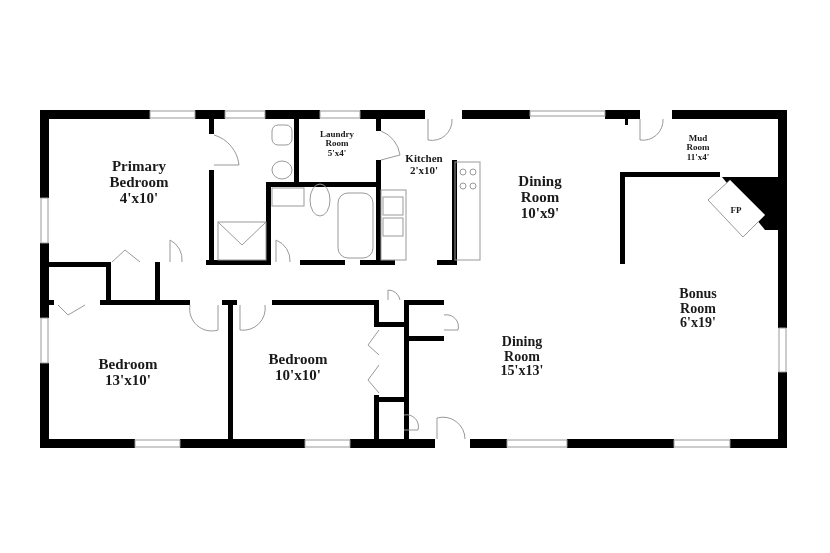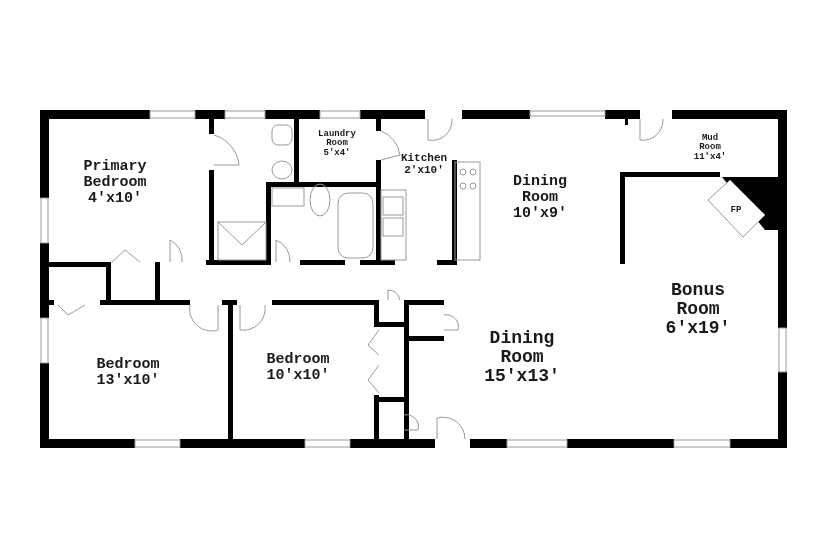--- a/index.html
+++ b/index.html
@@ -1,20 +1,20 @@
 <!DOCTYPE html>
 <html><head>
 <meta charset="utf-8">
 <style>
   html, body { margin:0; padding:0; background:#ffffff; }
   body { width:830px; height:553px; position:relative; overflow:hidden; font-family:"DejaVu Serif", serif; }
   svg { position:absolute; left:0; top:0; }
-  .label { position:absolute; text-align:center; font-weight:bold; color:#1a1a1a; line-height:1.05; font-family:Liberation Mono, monospace; transform:translate(-50%,-50%); white-space:nowrap; }
+  .label { position:absolute; text-align:center; font-weight:bold; color:#1a1a1a; line-height:1.05; font-family:Liberation Serif, serif; transform:translate(-50%,-50%); white-space:nowrap; }
   .lg { font-size:15px; }
-  .md { font-size:18px; }
+  .md { font-size:14px; }
   .sm { font-size:11px; }
   .xs { font-size:9px; }
 </style>
 </head>
 <body>
 
 <svg width="830" height="553" viewBox="0 0 830 553">
   <g fill="#000">
 
     <rect x="40" y="110" width="110" height="9"></rect>
@@ -124,21 +124,21 @@
     <rect x="455" y="162" width="25" height="98"></rect>
     <circle cx="463" cy="172" r="3"></circle>
       <circle cx="473" cy="172" r="3"></circle>
     <circle cx="463" cy="186" r="3"></circle>
       <circle cx="473" cy="186" r="3"></circle>
 
     <polygon points="708,200 730,180 765,215 743,237" fill="#fff"></polygon>
   </g>
 </svg>
 
-<div class="label lg" style="left:115px;top:183px;">
+<div class="label lg" style="left:139px;top:183px;">
   <div>Primary</div>
   <div>Bedroom</div>
   <div>4'x10'</div>
 </div>
 
 <div class="label xs" style="left:337px;top:144px;">
   <div>Laundry</div>
   <div>Room</div>
   <div>5'x4'</div>
 </div>
@@ -147,21 +147,21 @@
   <div>Kitchen</div>
   <div>2'x10'</div>
 </div>
 
 <div class="label lg" style="left:540px;top:198px;">
   <div>Dining</div>
   <div>Room</div>
   <div>10'x9'</div>
 </div>
 
-<div class="label xs" style="left:698px;top:148px;margin-left:12px;">
+<div class="label xs" style="left:698px;top:148px;">
   <div>Mud</div>
   <div>Room</div>
   <div>11'x4'</div>
 </div>
 
 <div class="label md" style="left:698px;top:309px;">
   <div>Bonus</div>
   <div>Room</div>
   <div>6'x19'</div>
 </div>

